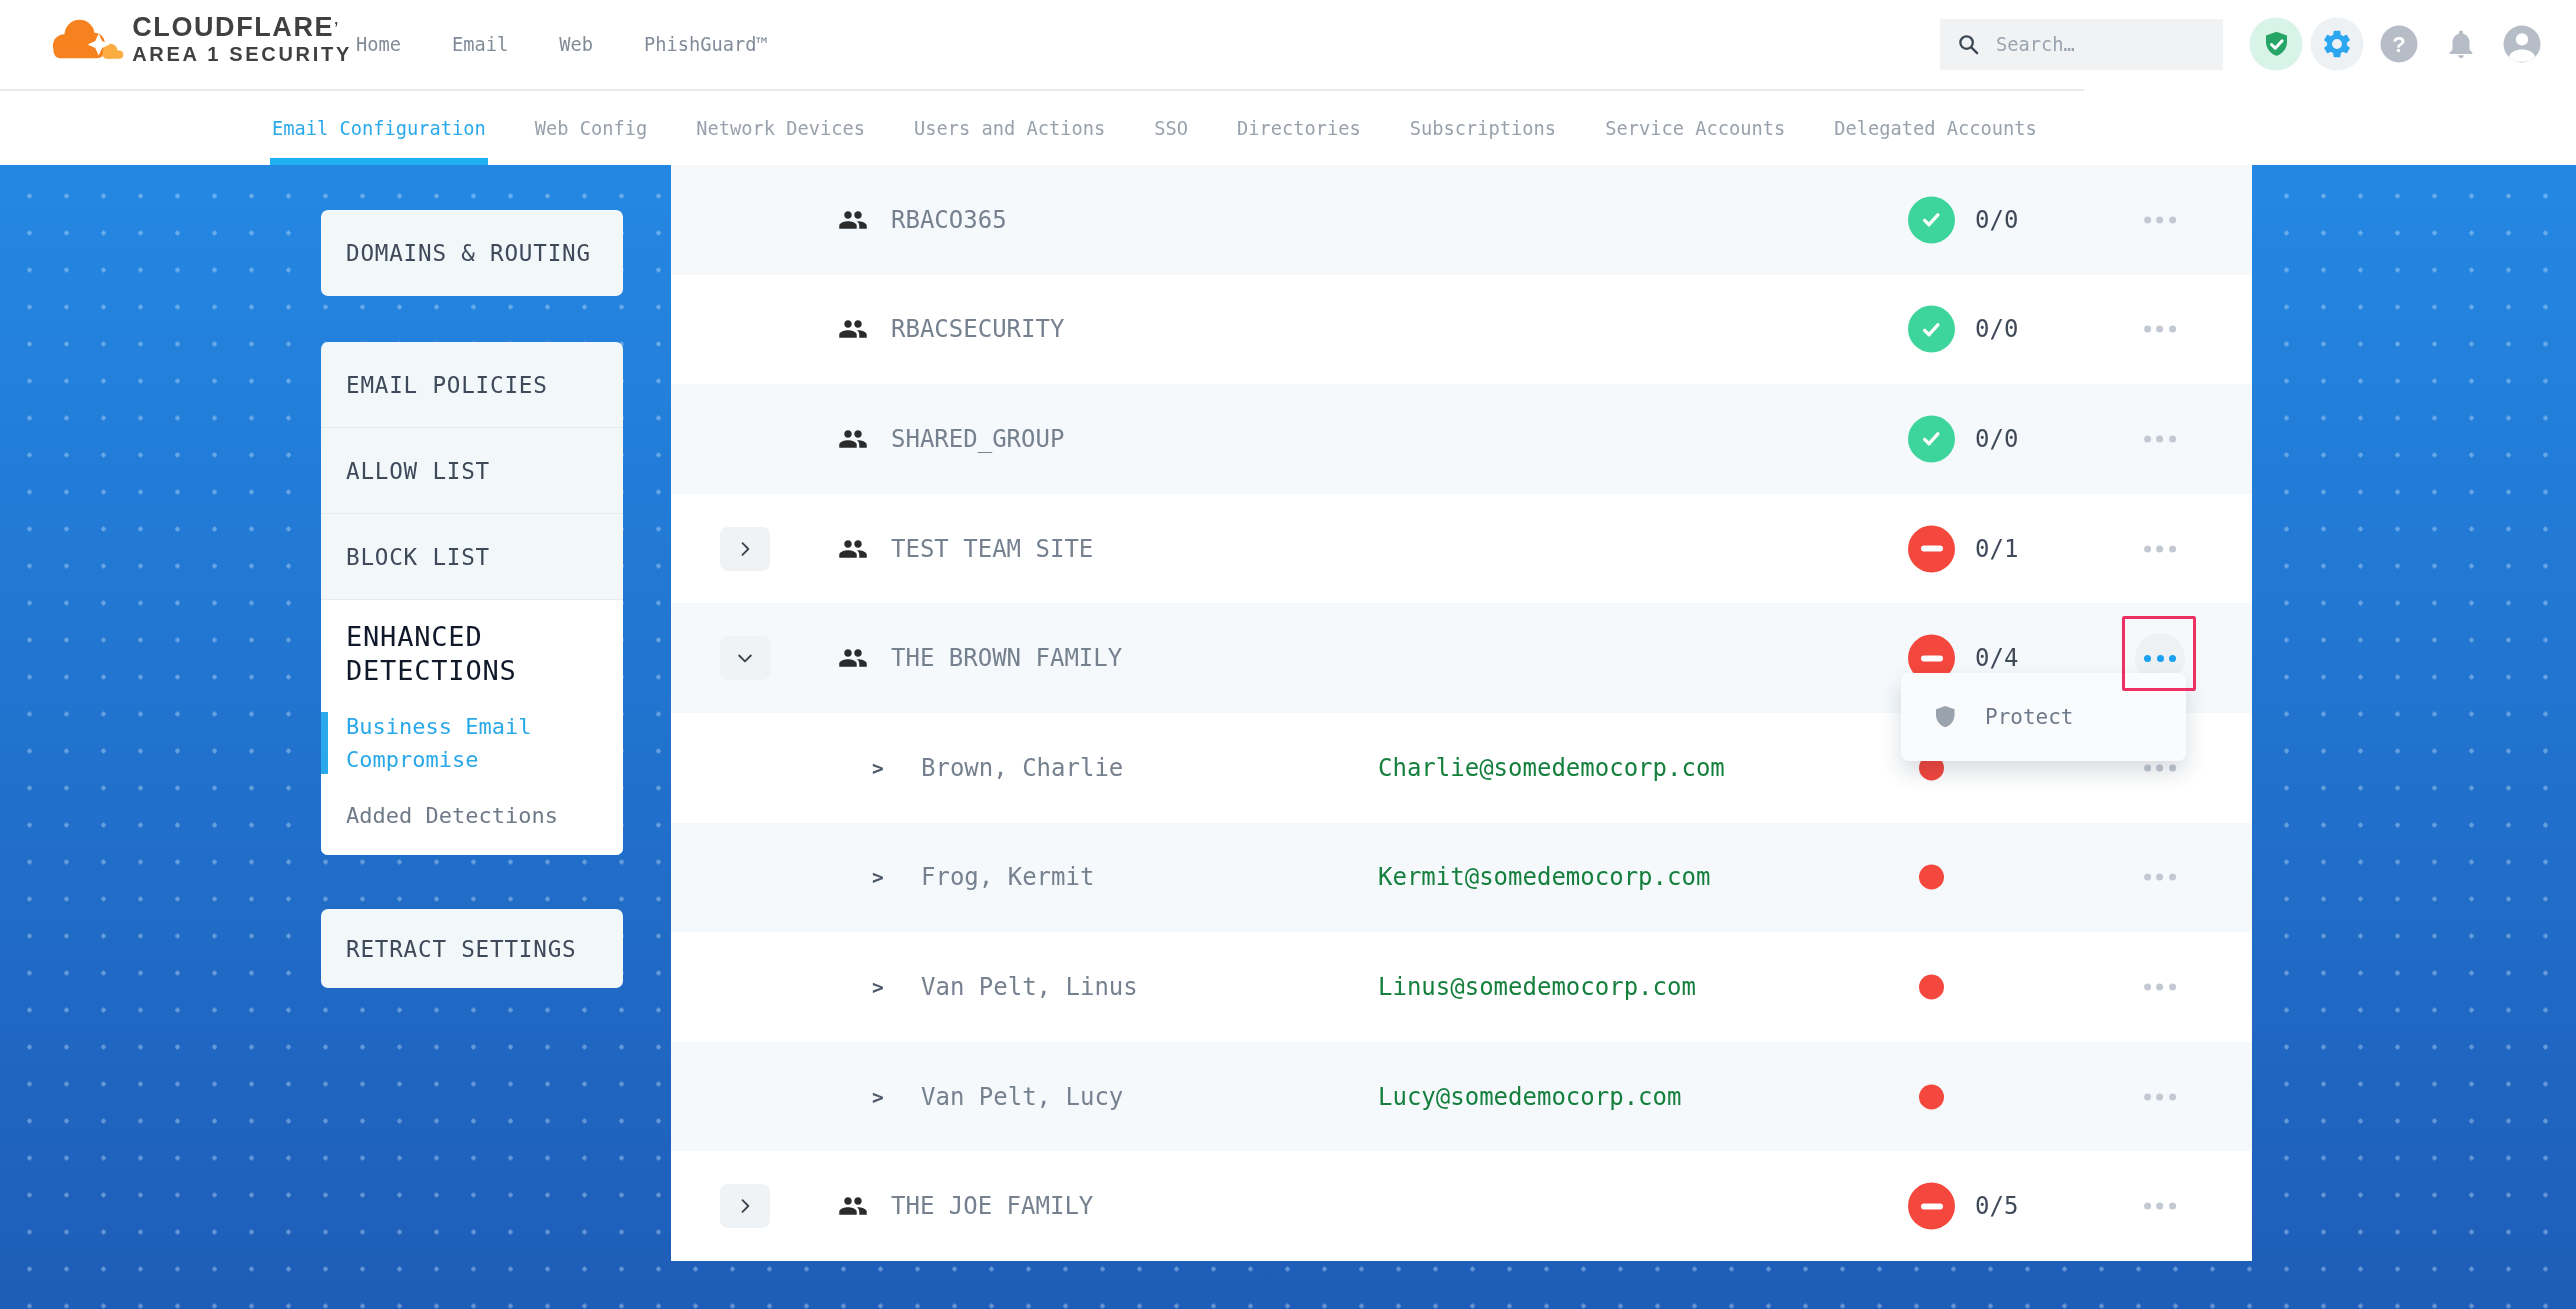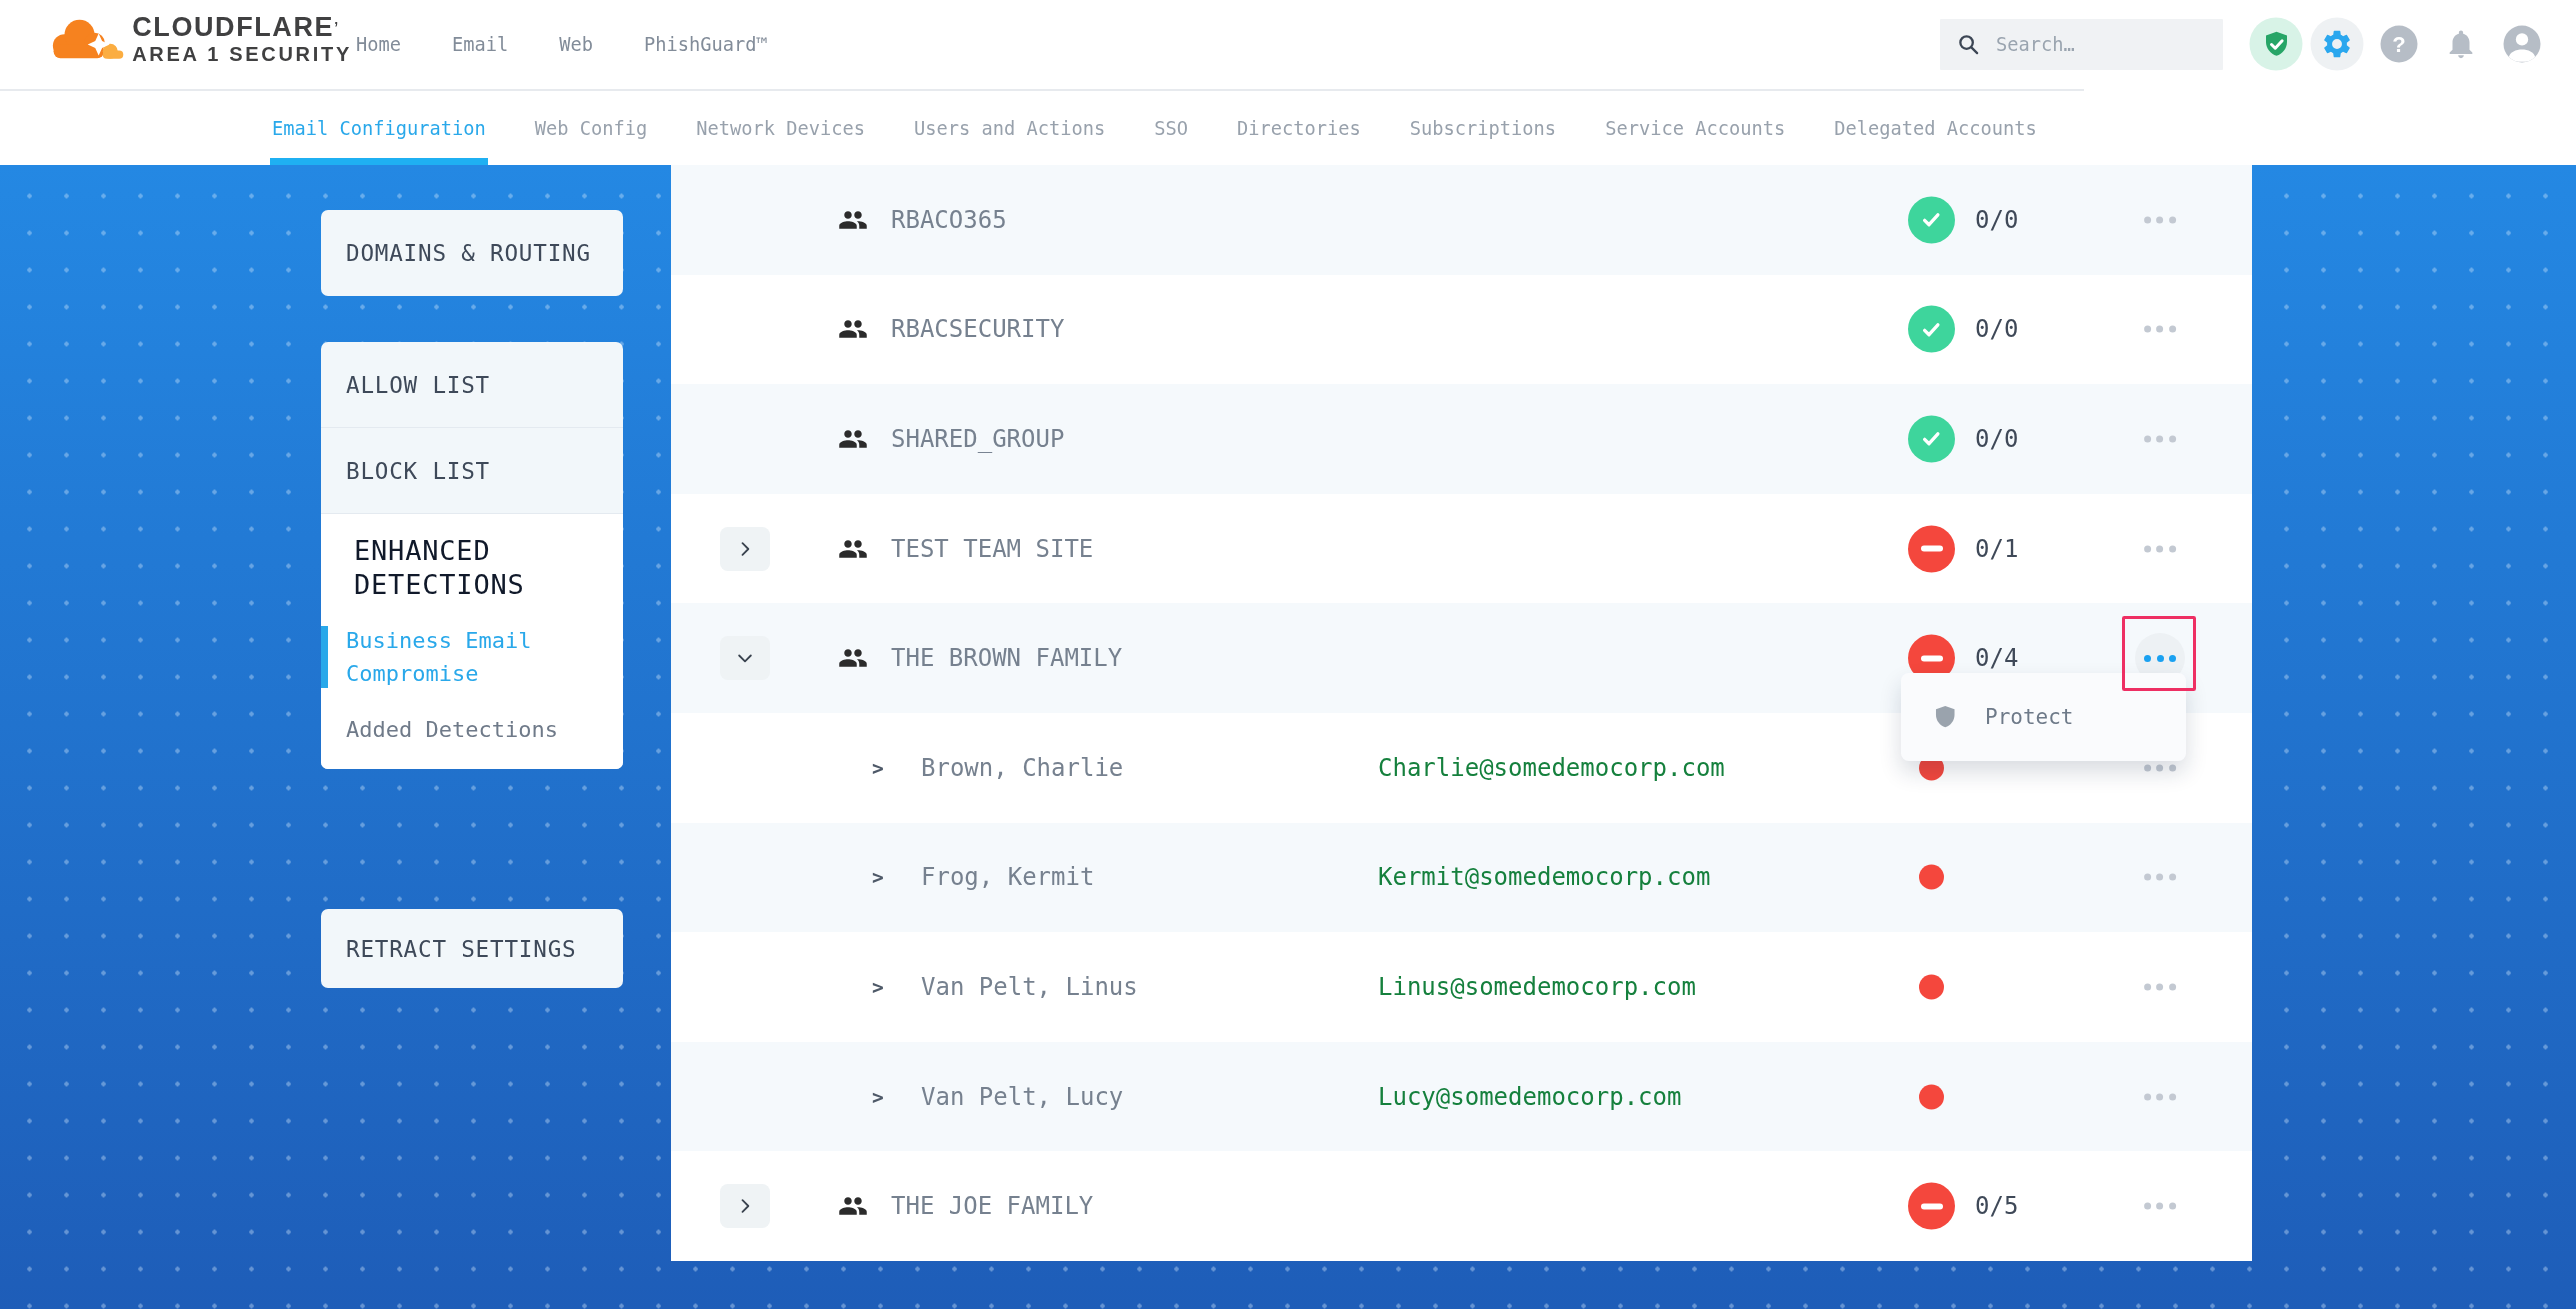--- a/index.html
+++ b/index.html
@@ -48,21 +48,21 @@
              box-sizing:border-box;z-index:2;overflow:hidden;}
   .side-single{height:86px;display:flex;align-items:center;padding-left:25px;
                font-size:22.6px;color:#3e4959;letter-spacing:0.8px;cursor:pointer;}
   .card-domains{top:210px;}
   .card-policies{top:342px;}
   .card-retract{top:909px;height:79px;text-align:center;}
   .card-retract .side-single{height:79px;}
   .side-item{height:86px;display:flex;align-items:center;padding-left:25px;font-size:22.6px;
              color:#3e4959;letter-spacing:0.8px;border-bottom:1.6px solid #e4eaf0;cursor:pointer;box-sizing:border-box;}
   .enh{background:#fff;padding:20px 23px 23px 0;}
-  .enh-title{padding-left:25px;font-size:27px;line-height:34px;color:#10192a;width:233px;letter-spacing:0.8px;margin-left:8px;}
+  .enh-title{padding-left:25px;font-size:27px;line-height:34px;color:#10192a;width:233px;letter-spacing:0.8px;}
   .enh-item{position:relative;padding-left:25px;font-size:22px;line-height:33px;color:#6f7a89;cursor:pointer;}
   .enh-item.active{color:#29a8ea;margin-top:22px;}
   .enh-item.active::before{content:"";position:absolute;left:0;top:1.6px;bottom:1.6px;width:7px;background:#29a8ea;}
   .enh-item.plain{margin-top:23px;}
 
   
   .panel{position:absolute;left:671px;top:165px;width:1581px;height:1096px;background:#fff;
          z-index:1;display:flex;flex-direction:column;}
   .row{flex:1;position:relative;}
   .row.alt{background:#f5f9fc;}
@@ -175,20 +175,21 @@
     <div class="subnav-item">Subscriptions</div>
     <div class="subnav-item">Service Accounts</div>
     <div class="subnav-item">Delegated Accounts</div>
   </div>
 
   <div class="side-card card-domains">
     <div class="side-single">DOMAINS &amp; ROUTING</div>
   </div>
 
   <div class="side-card card-policies">
+    <div class="side-item">EMAIL POLICIES</div>
     <div class="side-item">ALLOW LIST</div>
     <div class="side-item">BLOCK LIST</div>
     <div class="enh">
       <div class="enh-title">ENHANCED DETECTIONS</div>
       <div class="enh-item active">Business Email Compromise</div>
       <div class="enh-item plain">Added Detections</div>
     </div>
   </div>
 
   <div class="side-card card-retract">

